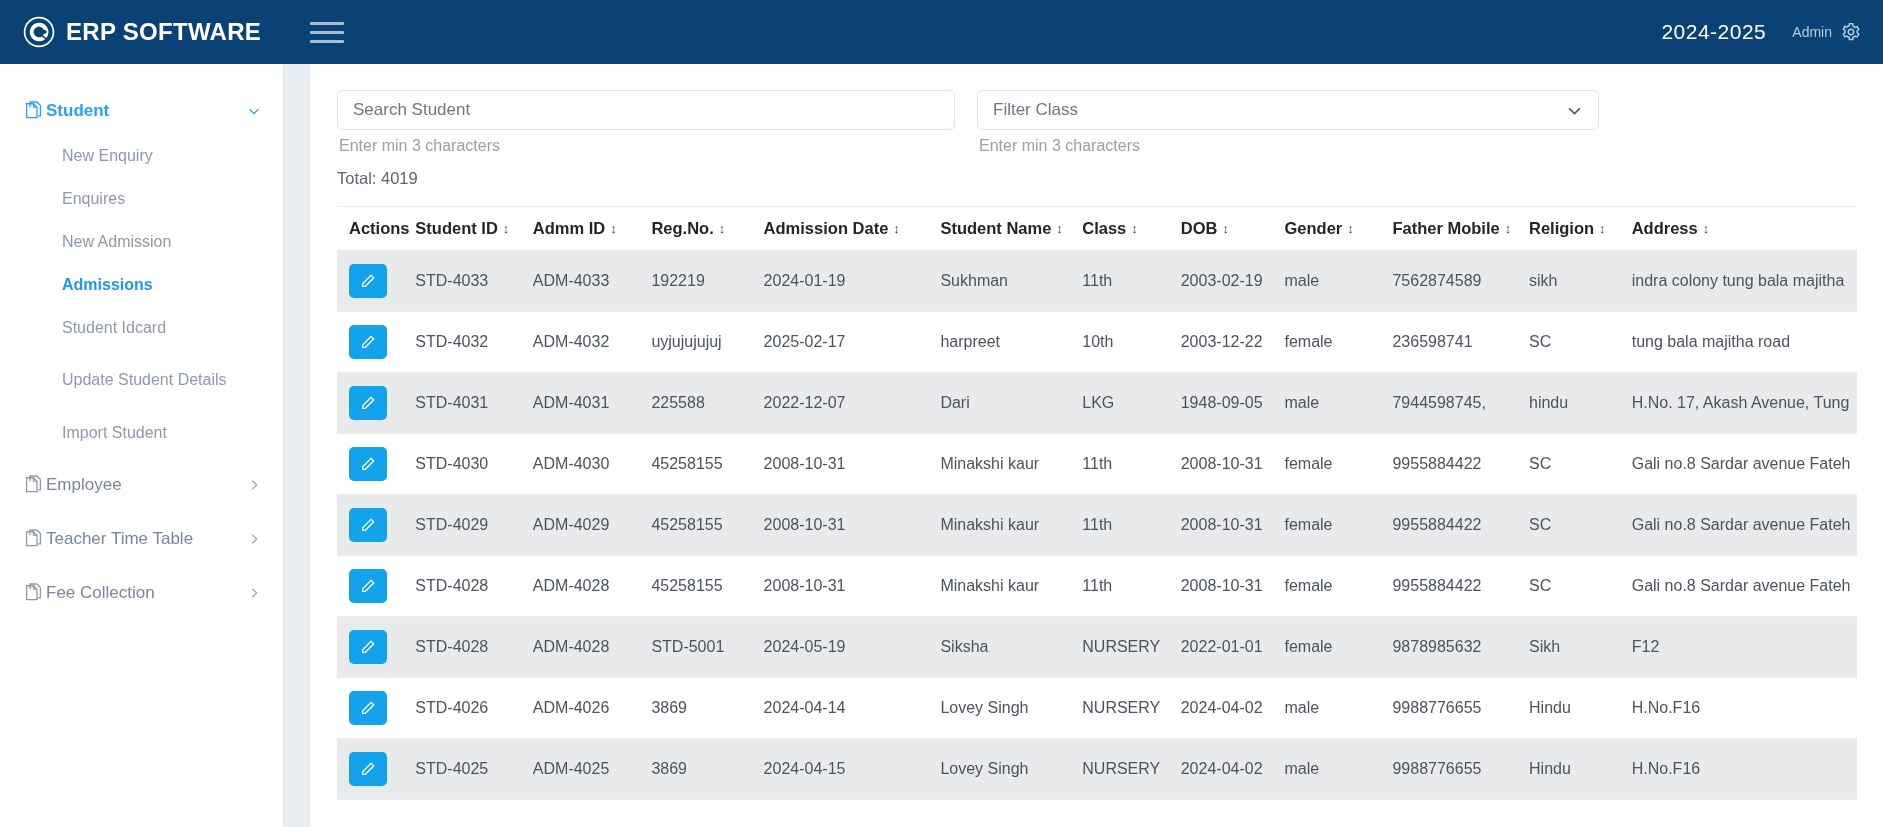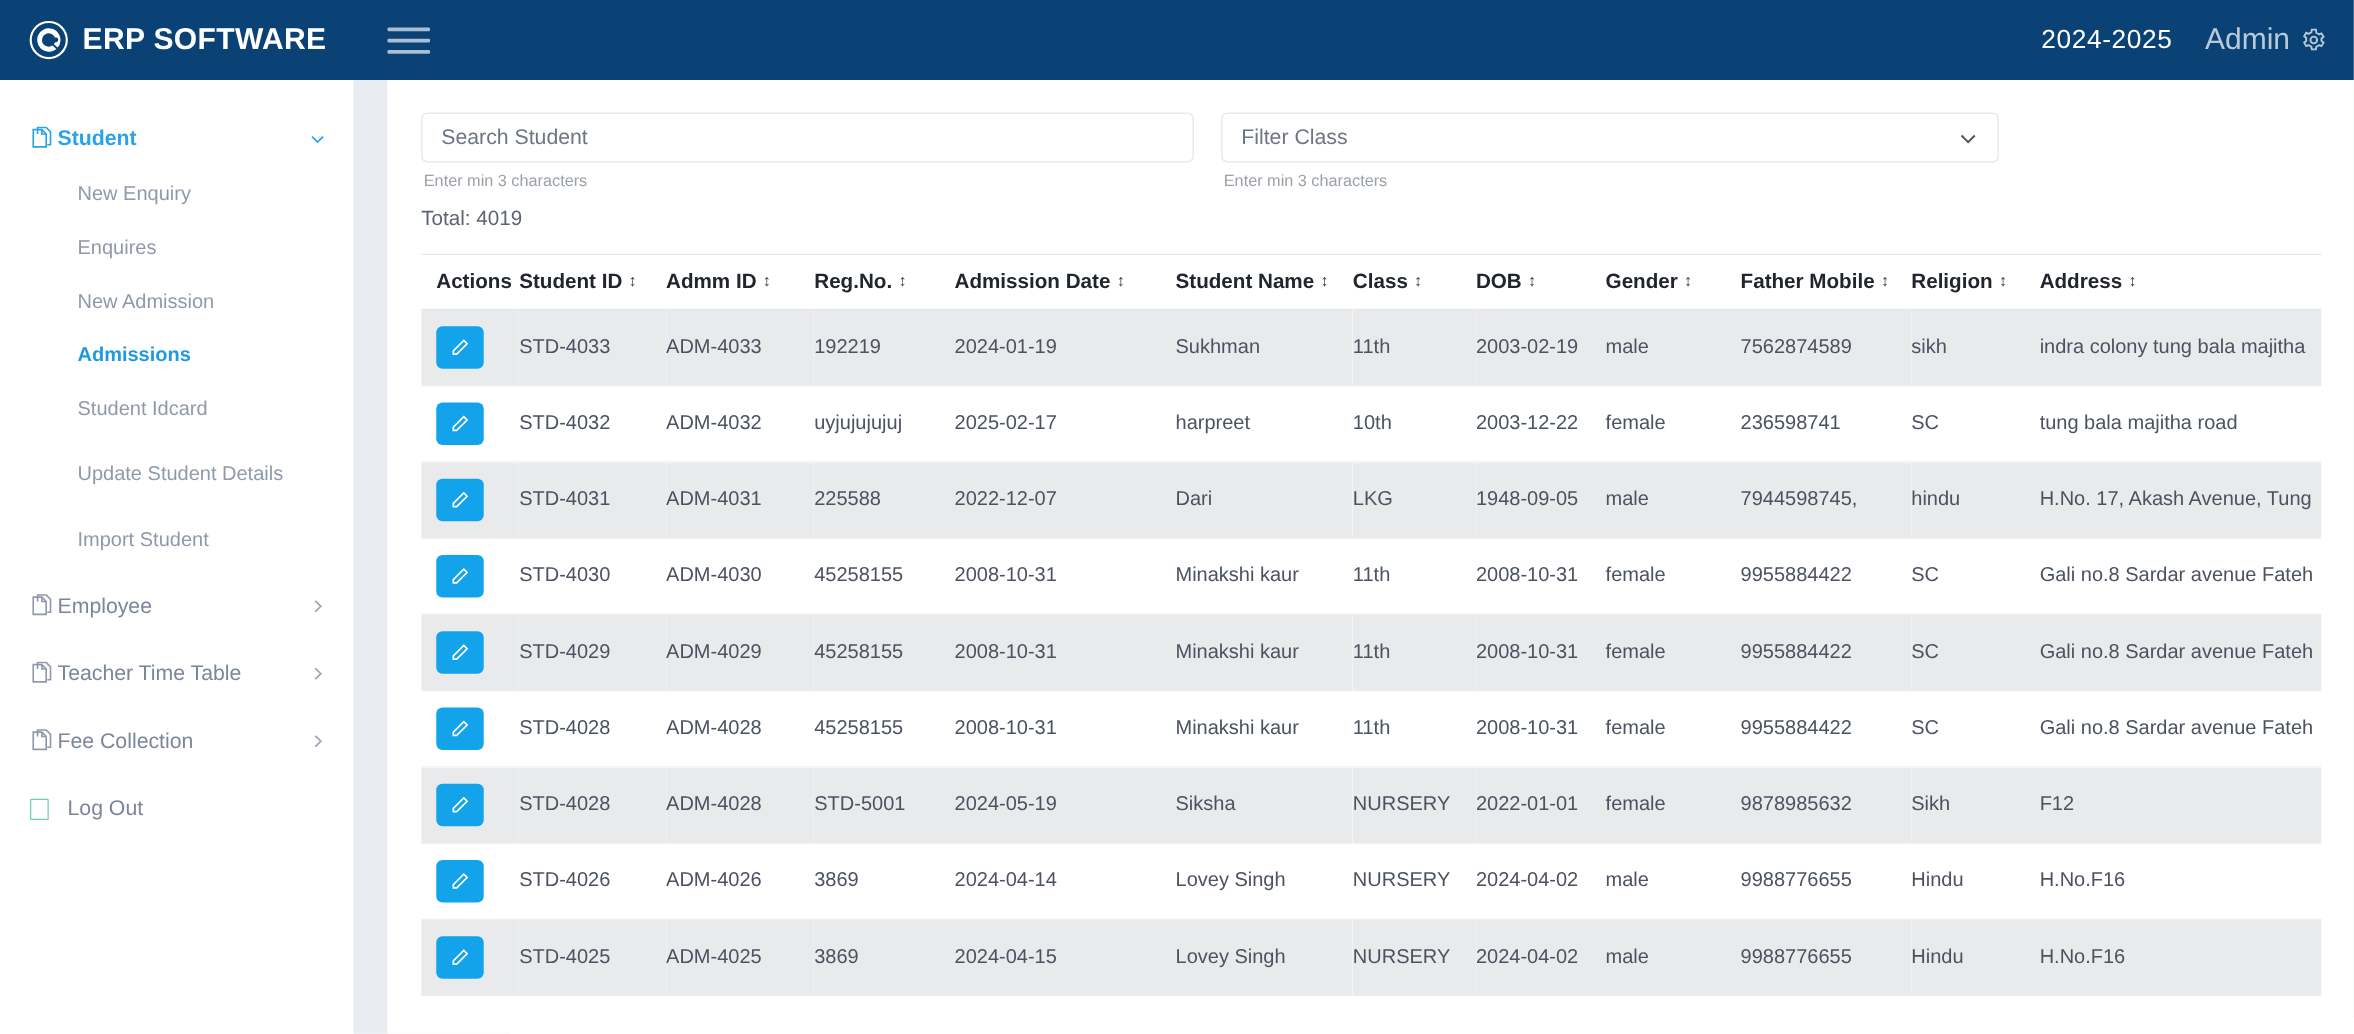--- a/index.html
+++ b/index.html
@@ -35,21 +35,21 @@
     width: 34px; height: 30px;
     display: flex; flex-direction: column; justify-content: center; gap: 6px;
     cursor: pointer;
   }
   #hamburger span { display:block; height: 3px; background: #a9bed3; border-radius: 1px; }
   #topbar-right {
     margin-left: auto; display: flex; align-items: center; gap: 26px;
     padding-right: 22px;
   }
   #session-year { color: #ffffff; font-size: 21px; letter-spacing: .5px; }
-  #admin-label { color: #b9c9d9; font-size: 24px; }
+  #admin-label { color: #b9c9d9; font-size: 14px; }
   #gear-icon { width: 20px; height: 20px; color: #b9c9d9; display:block; }
   #admin-wrap { display:flex; align-items:center; gap: 9px; cursor:pointer; }
 
   
   #sidebar {
     position: absolute; top: 64px; left: 0;
     width: 284px; height: 763px;
     background: #ffffff;
     border-right: 1px solid #e3e6ea;
     overflow: hidden;
@@ -109,21 +109,21 @@
   .field-wrap { display: flex; flex-direction: column; }
   #search-wrap { width: 618px; }
   #class-wrap { width: 622px; }
   .txt-input {
     height: 40px; border: 1px solid #e2e5e9; border-radius: 5px;
     background: #ffffff;
     display: flex; align-items: center;
     padding: 0 15px;
     font-size: 17px; color: #6d7683;
   }
-  .hint { font-size: 13px; color: #9aa0a8; padding: 7px 2px 0 2px; }
+  .hint { font-size: 16px; color: #9aa0a8; padding: 7px 2px 0 2px; }
   .select-input { justify-content: space-between; }
   .select-input .caret { width: 17px; height: 17px; color: #4d5560; }
   #total-line {
     padding: 14px 27px 0 27px;
     font-size: 16.5px; color: #5c6571;
   }
 
   
   #table-area {
     margin: 18px 0 0 27px;
@@ -260,24 +260,20 @@
       <path d="M3 3h8l4 4v12H3z"></path>
         <path d="M11 3v4h4"></path>
         <path d="M7 7V1h8l4 4v12h-3"></path>
     </svg>
     <div class="lbl">Fee Collection</div>
     <svg class="chev" viewBox="0 0 16 16" fill="none" stroke="currentColor" stroke-width="1.6">
         <path d="M6 3l5 5-5 5"></path>
       </svg>
   </div>
 
-  <div id="logout-row" style="margin-top:6px;">
-    <div id="logout-icon"></div>
-    <div id="logout-label">Log Out</div>
-  </div>
 </div>
 
 <div id="content">
   <div id="gutter"></div>
   <div id="right-edge"></div>
 
   <div id="panel">
 
 
     <div id="filters">

